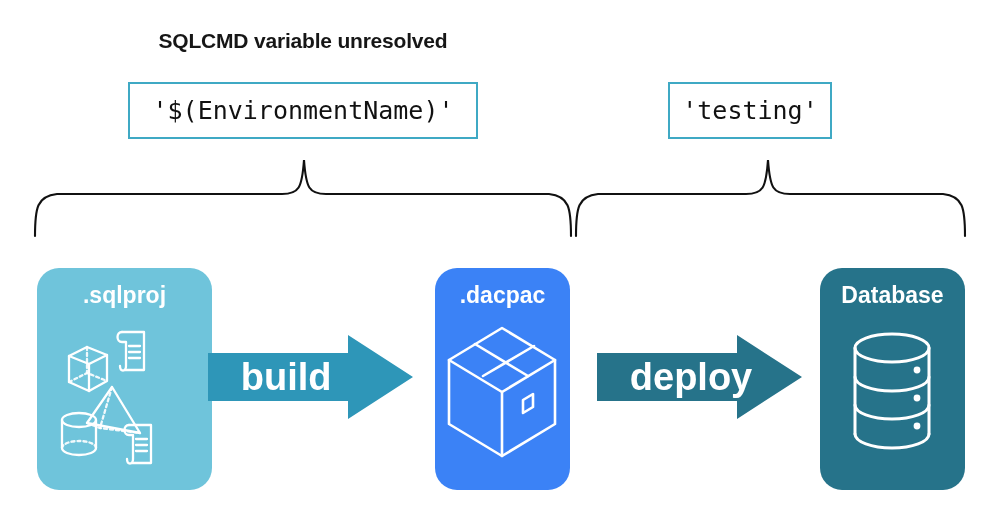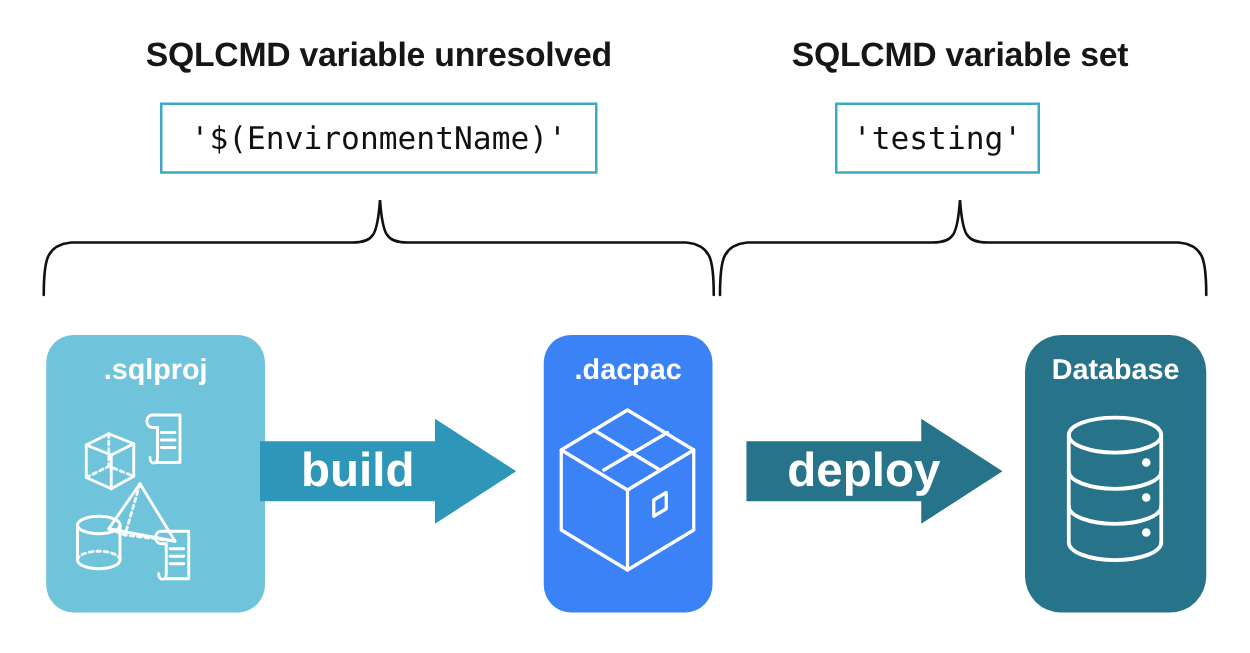--- a/index.html
+++ b/index.html
@@ -17,21 +17,21 @@
     background: #ffffff;
     overflow: hidden;
   }
 
   
   .heading {
     position: absolute;
     text-align: center;
     font-family: "Liberation Sans", sans-serif;
     font-weight: bold;
-    font-size: 27px;
+    font-size: 21px;
     letter-spacing: -0.2px;
     color: #161616;
     white-space: nowrap;
   }
   #heading-left  { left: 103px; top: 29px; width: 400px; }
   #heading-right { left: 618px; top: 29px; width: 300px; }
 
   
   .codebox {
     position: absolute;
@@ -78,21 +78,21 @@
   }
   .card-art {
     position: absolute;
     left: 0;
     top: 46px;
     width: 100%;
     height: 170px;
   }
   #card-sqlproj  { left: 37px;  width: 153px; padding-left: 22px; }
   #card-dacpac   { left: 435px; width: 135px; }
-  #card-database { left: 820px; width: 145px; border-radius: 29px; }
+  #card-database { left: 820px; width: 145px; }
 
   
   .arrow {
     position: absolute;
     top: 333px;
     height: 88px;
   }
   .arrow svg { display: block; }
   .arrow-label {
     position: absolute;
@@ -107,21 +107,20 @@
   }
   #arrow-build  { left: 208px; width: 205px; }
   #arrow-deploy { left: 597px; width: 205px; }
 </style>
 </head>
 <body>
 
 <div id="canvas">
 
   <div class="heading" id="heading-left">SQLCMD variable unresolved</div>
-  <div class="heading" id="heading-right">SQLCMD variable set</div>
 
   <div class="codebox" id="codebox-left">'$(EnvironmentName)'</div>
   <div class="codebox" id="codebox-right">'testing'</div>
 
   <svg id="brace-layer" viewBox="0 0 1000 522">
 
     <path d="M 35,236
              C 35,208 37,196 57,194
              L 282,194
              C 299,194 302,188 304,160

